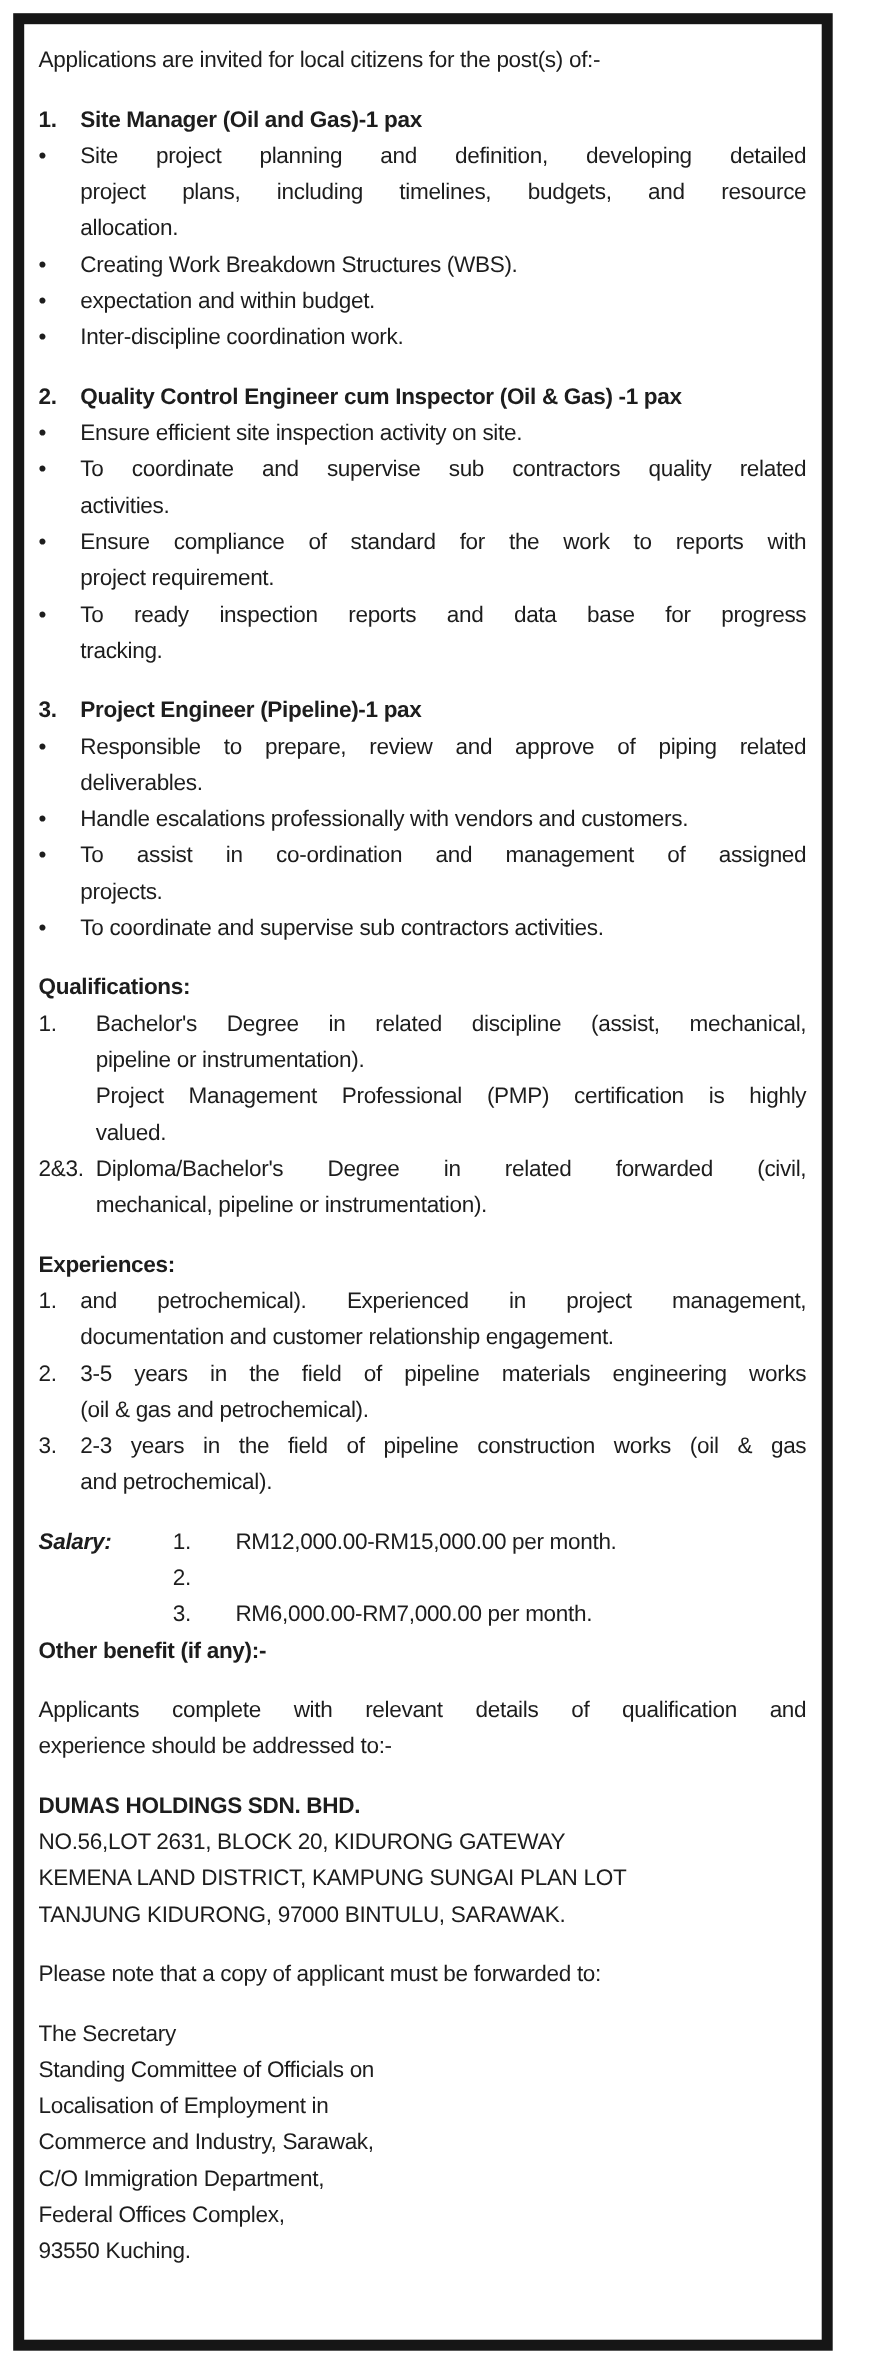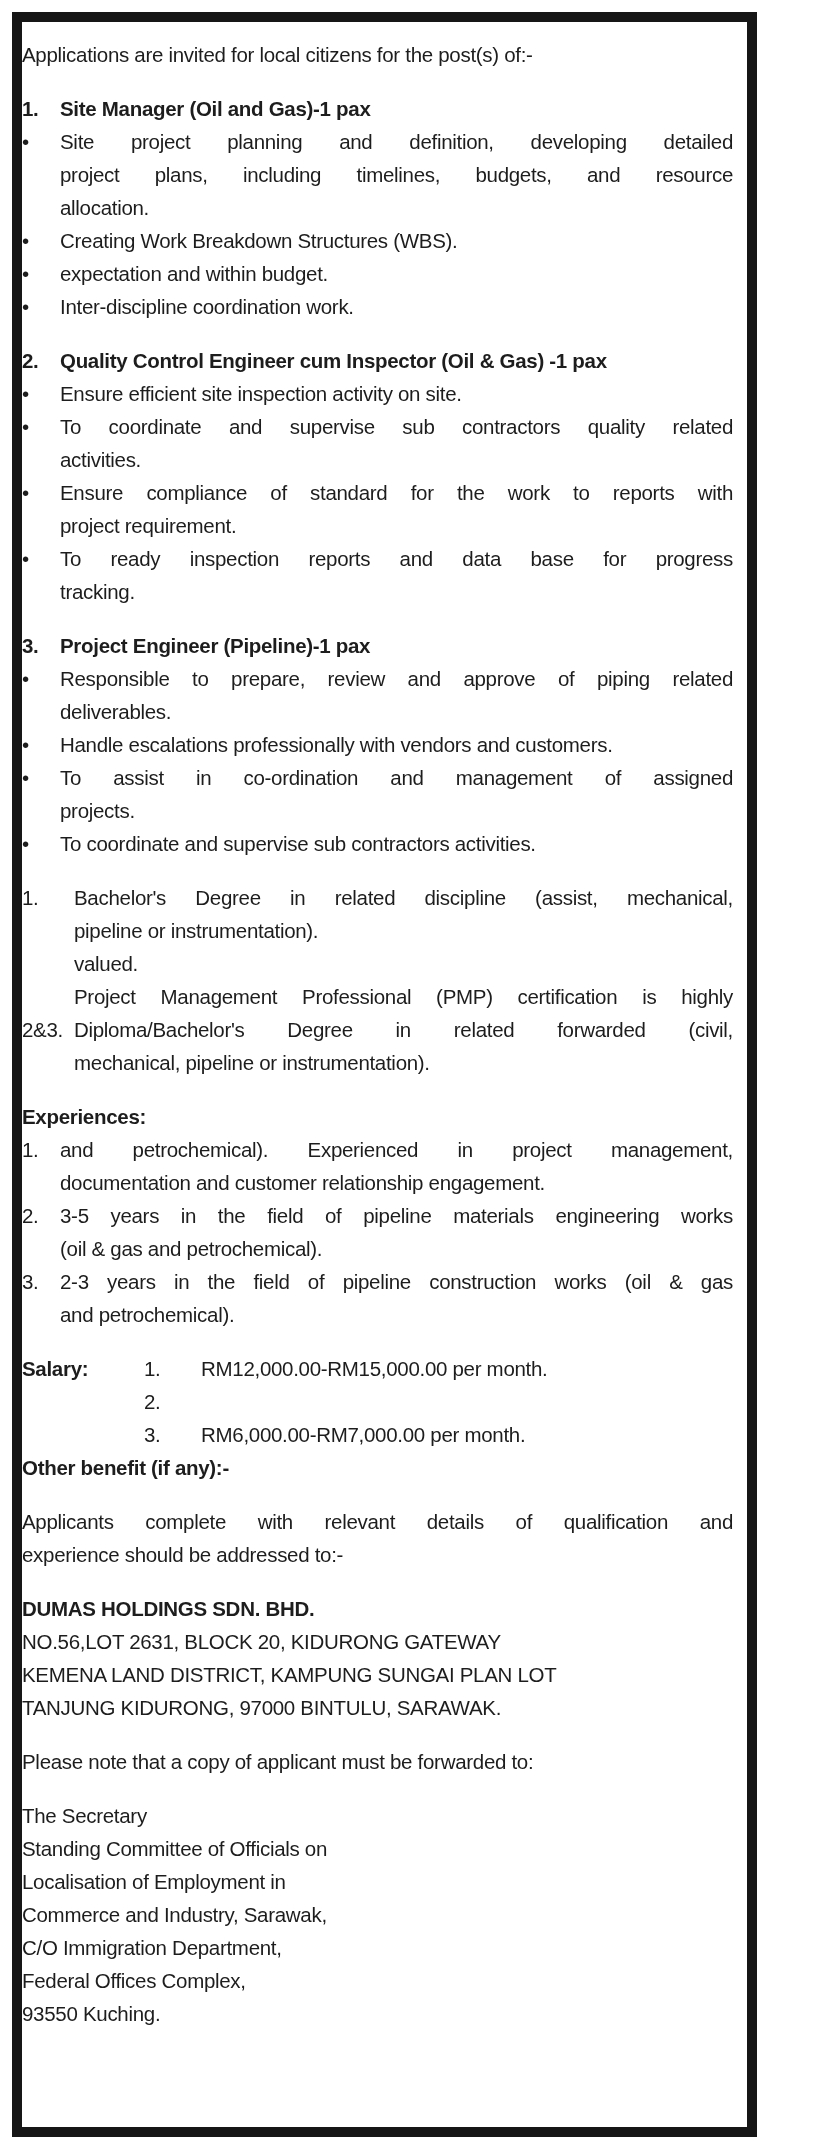--- a/index.html
+++ b/index.html
@@ -14,34 +14,34 @@
     line-height: 33px;
     -webkit-font-smoothing: antialiased;
   }
   .frame {
     position: absolute;
     left: 12px; top: 12px;
     width: 745px; height: 2125px;
     box-sizing: border-box;
     border: 10px solid #161616;
     background: #ffffff;
-    padding: 16px 14px 0 0;
+    padding: 16px 14px 0 13px;
     overflow: hidden;
   }
   .mb { margin-bottom: 21px; }
   .line { min-height: 33px; }
   .j { text-align: justify; text-align-last: justify; }
   .li { display: flex; align-items: flex-start; }
   .mk { flex: 0 0 38px; }
   .mk.q { flex-basis: 52px; }
   .tx { flex: 1; min-width: 0; }
   .hd, .bold { font-weight: 700; }
   .center { text-align: left; }
   .srow { display: flex; }
-  .slab { flex: 0 0 122px; font-weight: 700; }
+  .slab { flex: 0 0 122px; font-weight: 700; font-style: italic; }
   .snum { flex: 0 0 57px; }
   .stx { flex: 1; }
 </style>
 </head>
 <body>
 
 <div class="frame">
 
   <div class="line mb">Applications are invited for local citizens for the post(s) of:-</div>
 
@@ -139,27 +139,28 @@
     </div>
     <div class="li">
       <span class="mk">•</span>
       <div class="tx">
         <div class="line">To coordinate and supervise sub contractors activities.</div>
       </div>
     </div>
   </section>
 
   <section class="mb">
+    <div class="line hd">Qualifications:</div>
     <div class="li">
       <span class="mk q">1.</span>
       <div class="tx">
         <div class="line j">Bachelor's Degree in related discipline (assist, mechanical,</div>
         <div class="line">pipeline or instrumentation).</div>
+        <div class="line j">Project Management Professional (PMP) certification is highly</div>
         <div class="line">valued.</div>
-        <div class="line j">Project Management Professional (PMP) certification is highly</div>
       </div>
     </div>
     <div class="li">
       <span class="mk q">2&amp;3.</span>
       <div class="tx">
         <div class="line j">Diploma/Bachelor's Degree in related forwarded (civil,</div>
         <div class="line">mechanical, pipeline or instrumentation).</div>
       </div>
     </div>
   </section>

